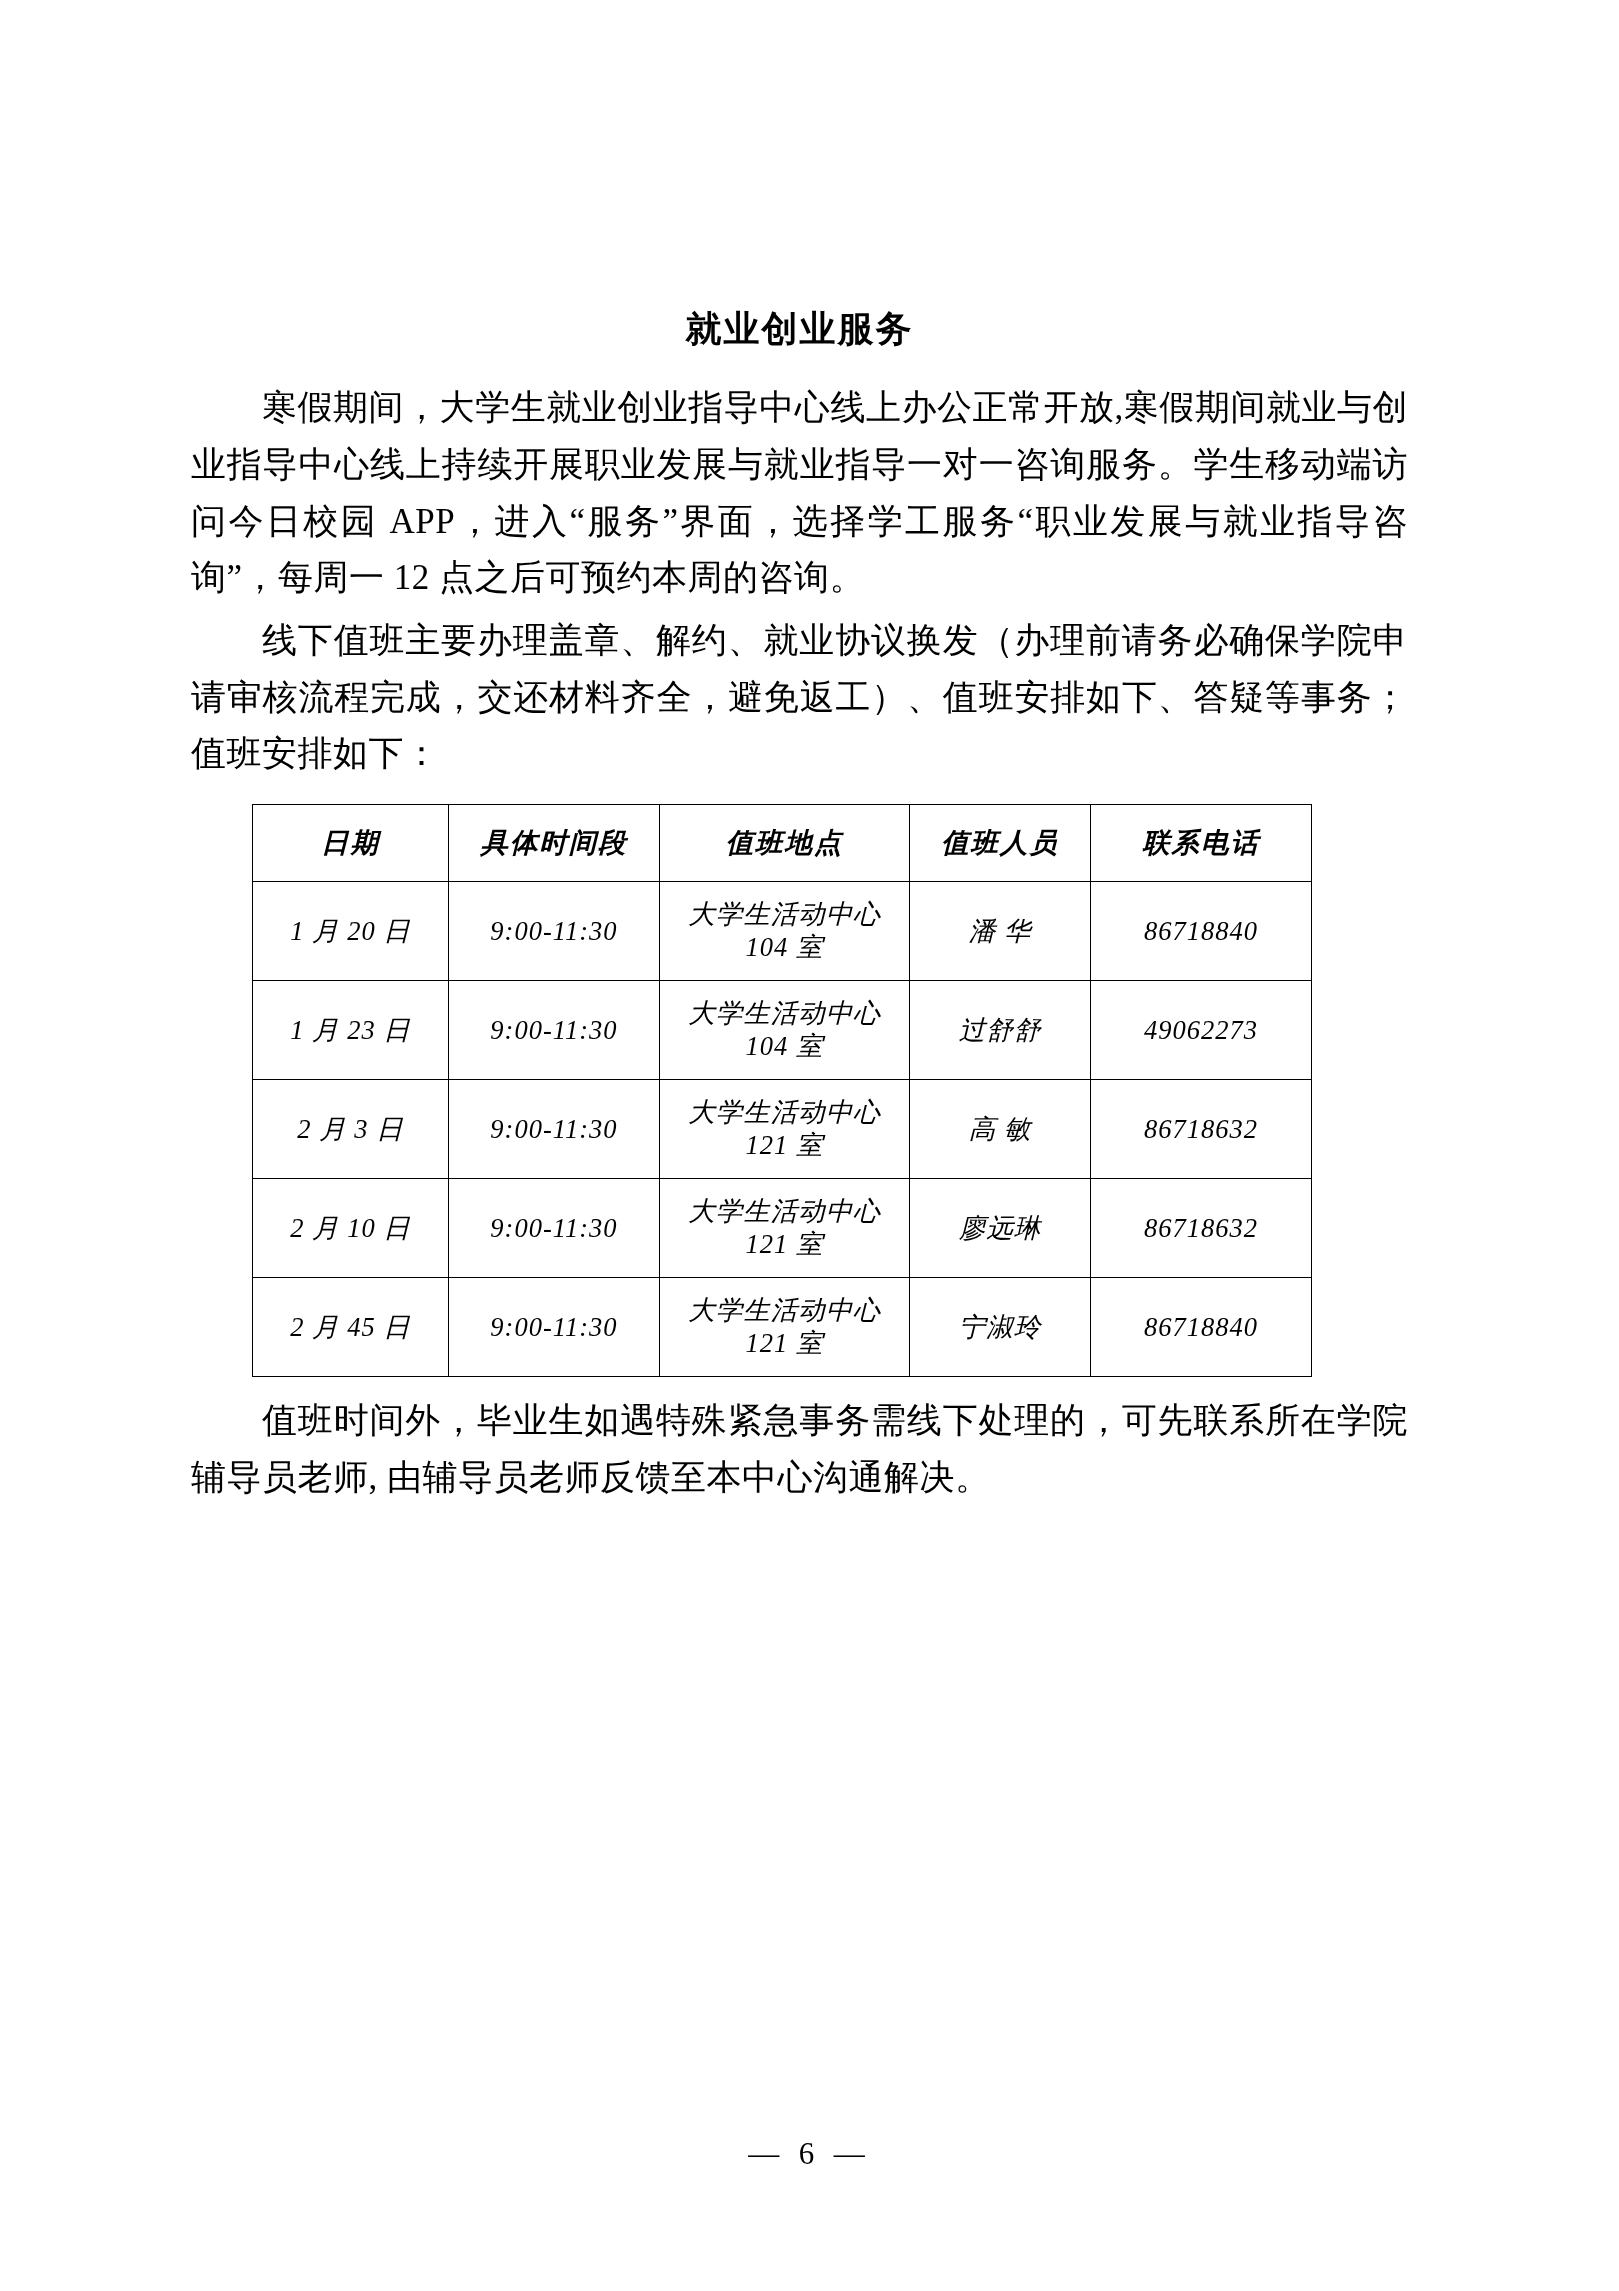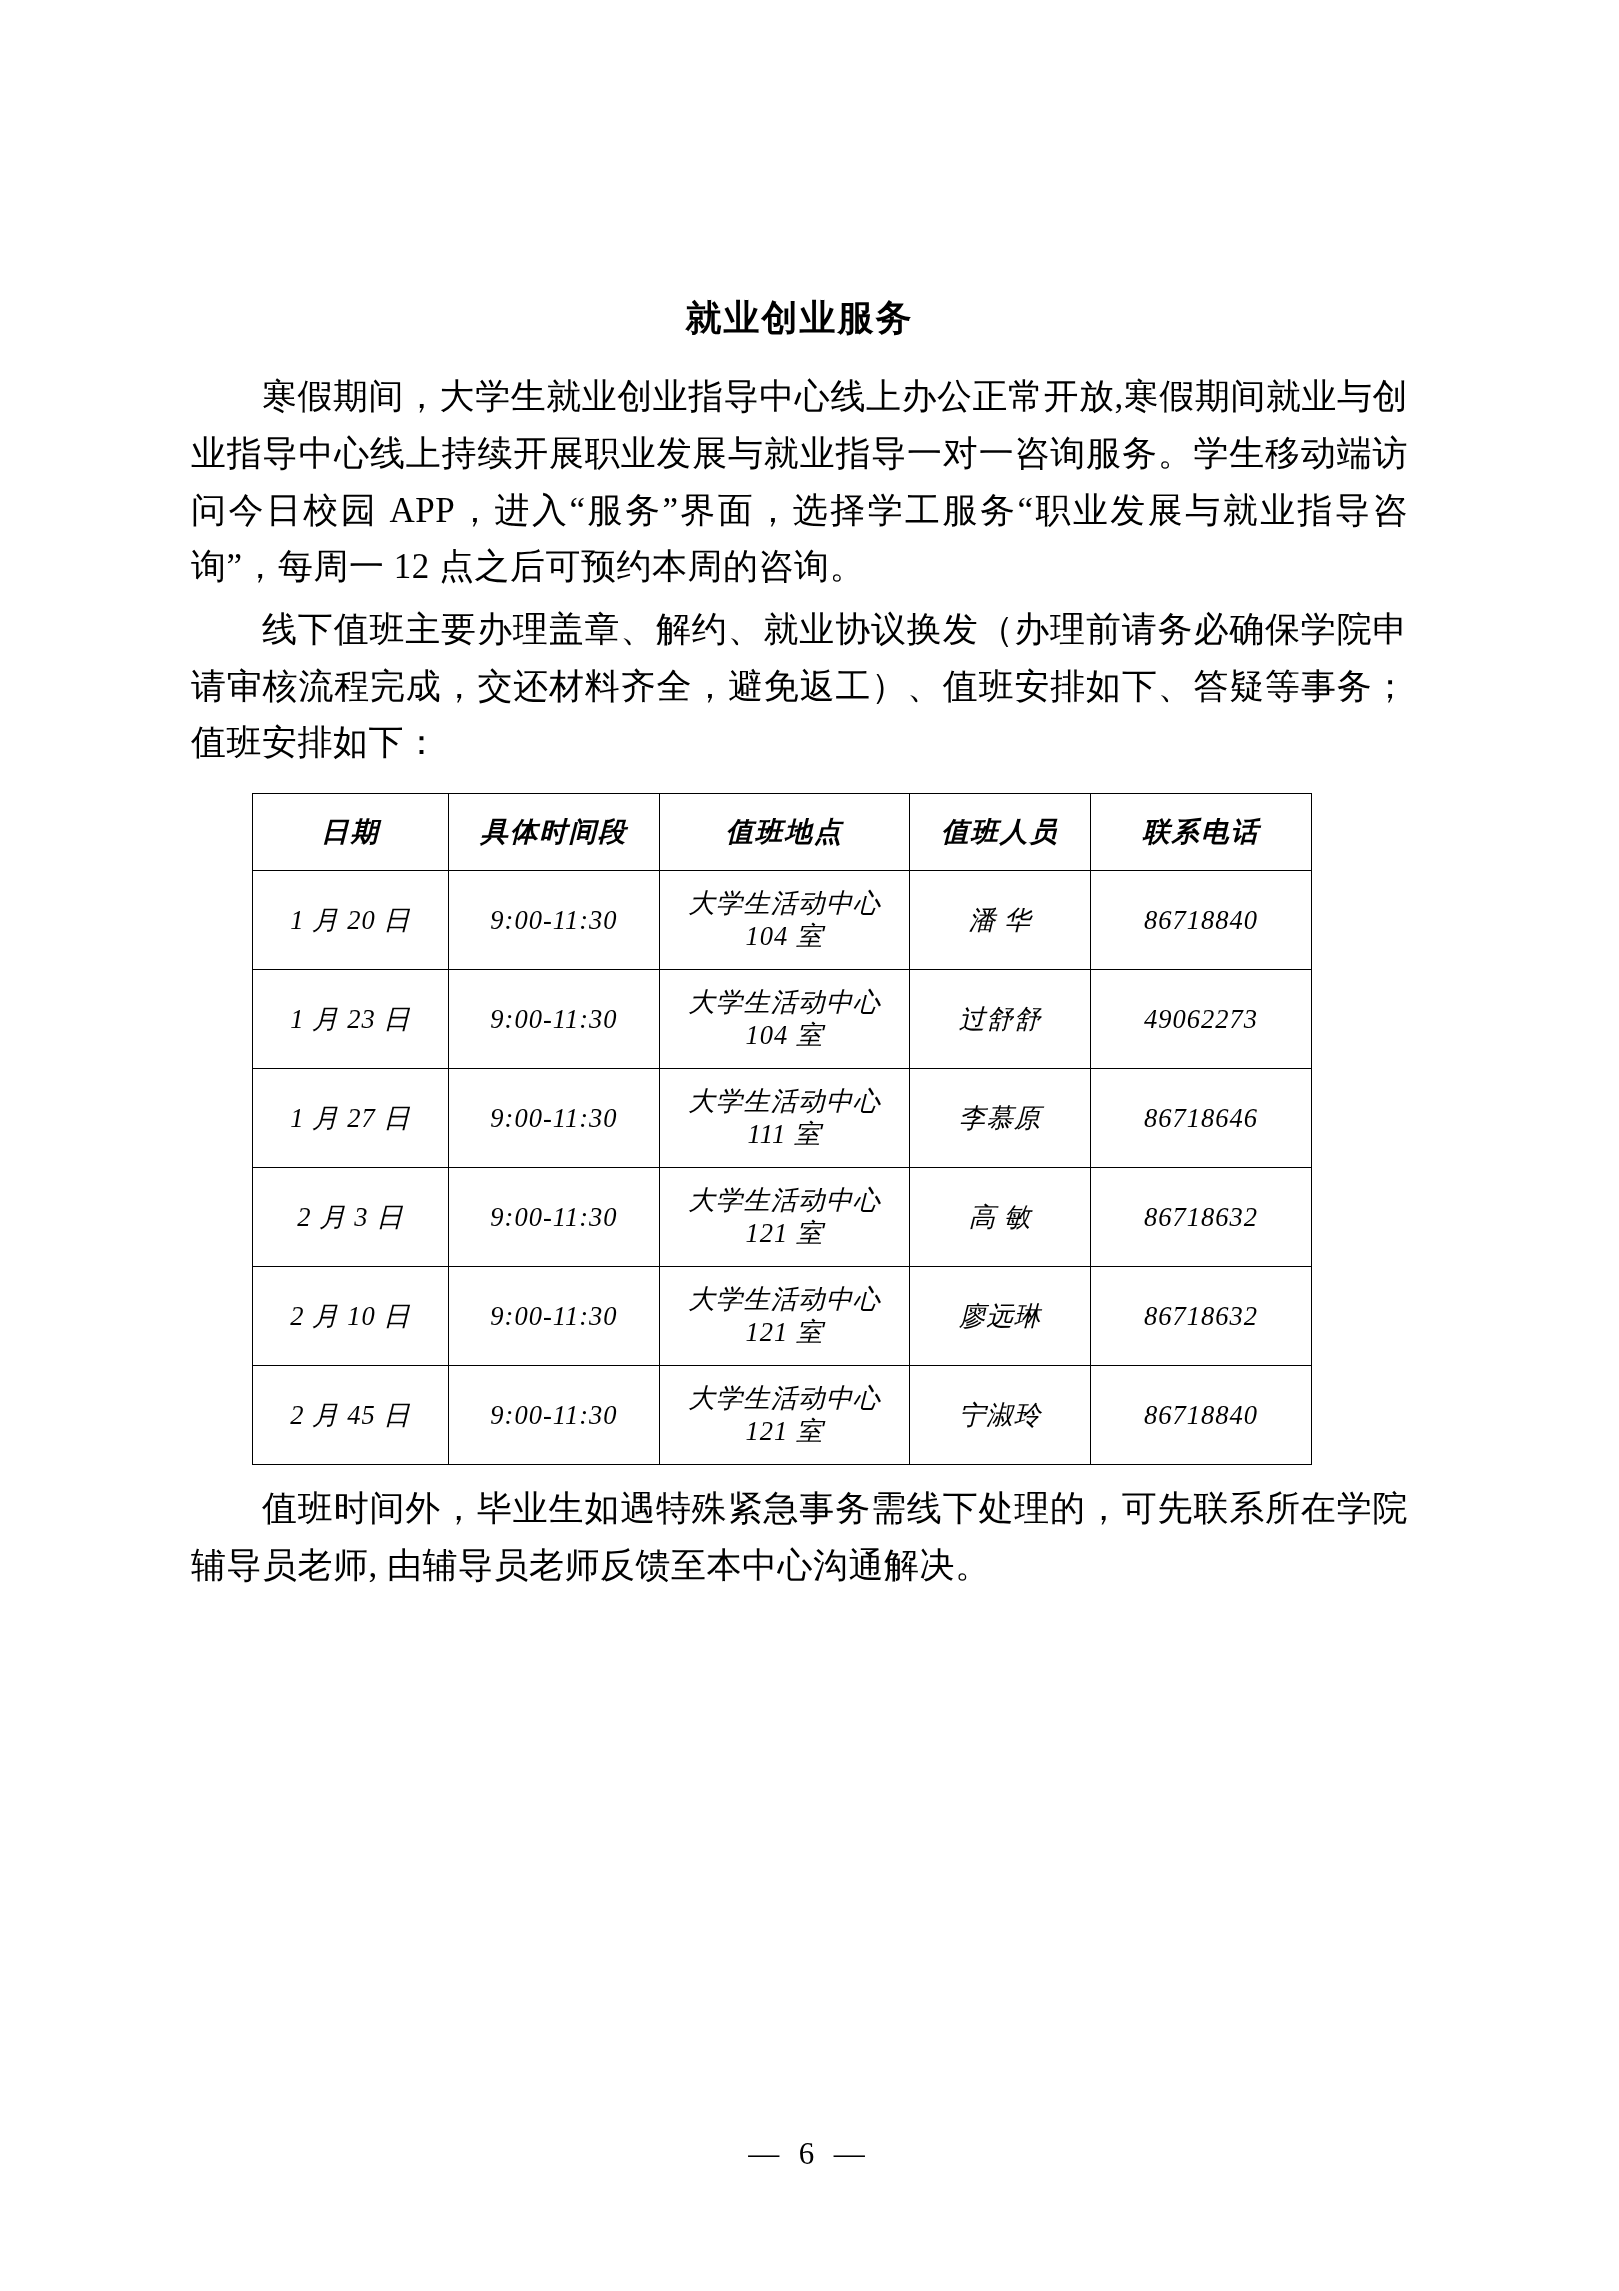--- a/index.html
+++ b/index.html
@@ -10,21 +10,21 @@
   body {
     width: 1619px;
     height: 2292px;
     font-family: "Liberation Serif", "DejaVu Serif", serif;
     color: #000000;
     position: relative;
     overflow: hidden;
   }
   .page {
     position: absolute;
-    top: 1px; left: 0;
+    top: 12px; left: 0;
     width: 1619px;
     height: 2097px;
     box-sizing: border-box;
     padding: 294px 211px 0 191px;
   }
   .doc-title {
     text-align: center;
     font-family: "DejaVu Sans", "Liberation Sans", sans-serif;
     font-weight: bold;
     font-size: 36px;
@@ -135,30 +135,20 @@
         <td class="cell-date">1 月 23 日</td>
         <td>9:00-11:30</td>
         <td class="cell-place">
           <div>大学生活动中心</div>
           <div>104 室</div>
         </td>
         <td>过舒舒</td>
         <td>49062273</td>
       </tr>
       <tr>
-        <td class="cell-date">1 月 27 日</td>
-        <td>9:00-11:30</td>
-        <td class="cell-place">
-          <div>大学生活动中心</div>
-          <div>111 室</div>
-        </td>
-        <td>李慕原</td>
-        <td>86718646</td>
-      </tr>
-      <tr>
         <td class="cell-date">2 月 3 日</td>
         <td>9:00-11:30</td>
         <td class="cell-place">
           <div>大学生活动中心</div>
           <div>121 室</div>
         </td>
         <td class="cell-name-sp">高 敏</td>
         <td>86718632</td>
       </tr>
       <tr>

